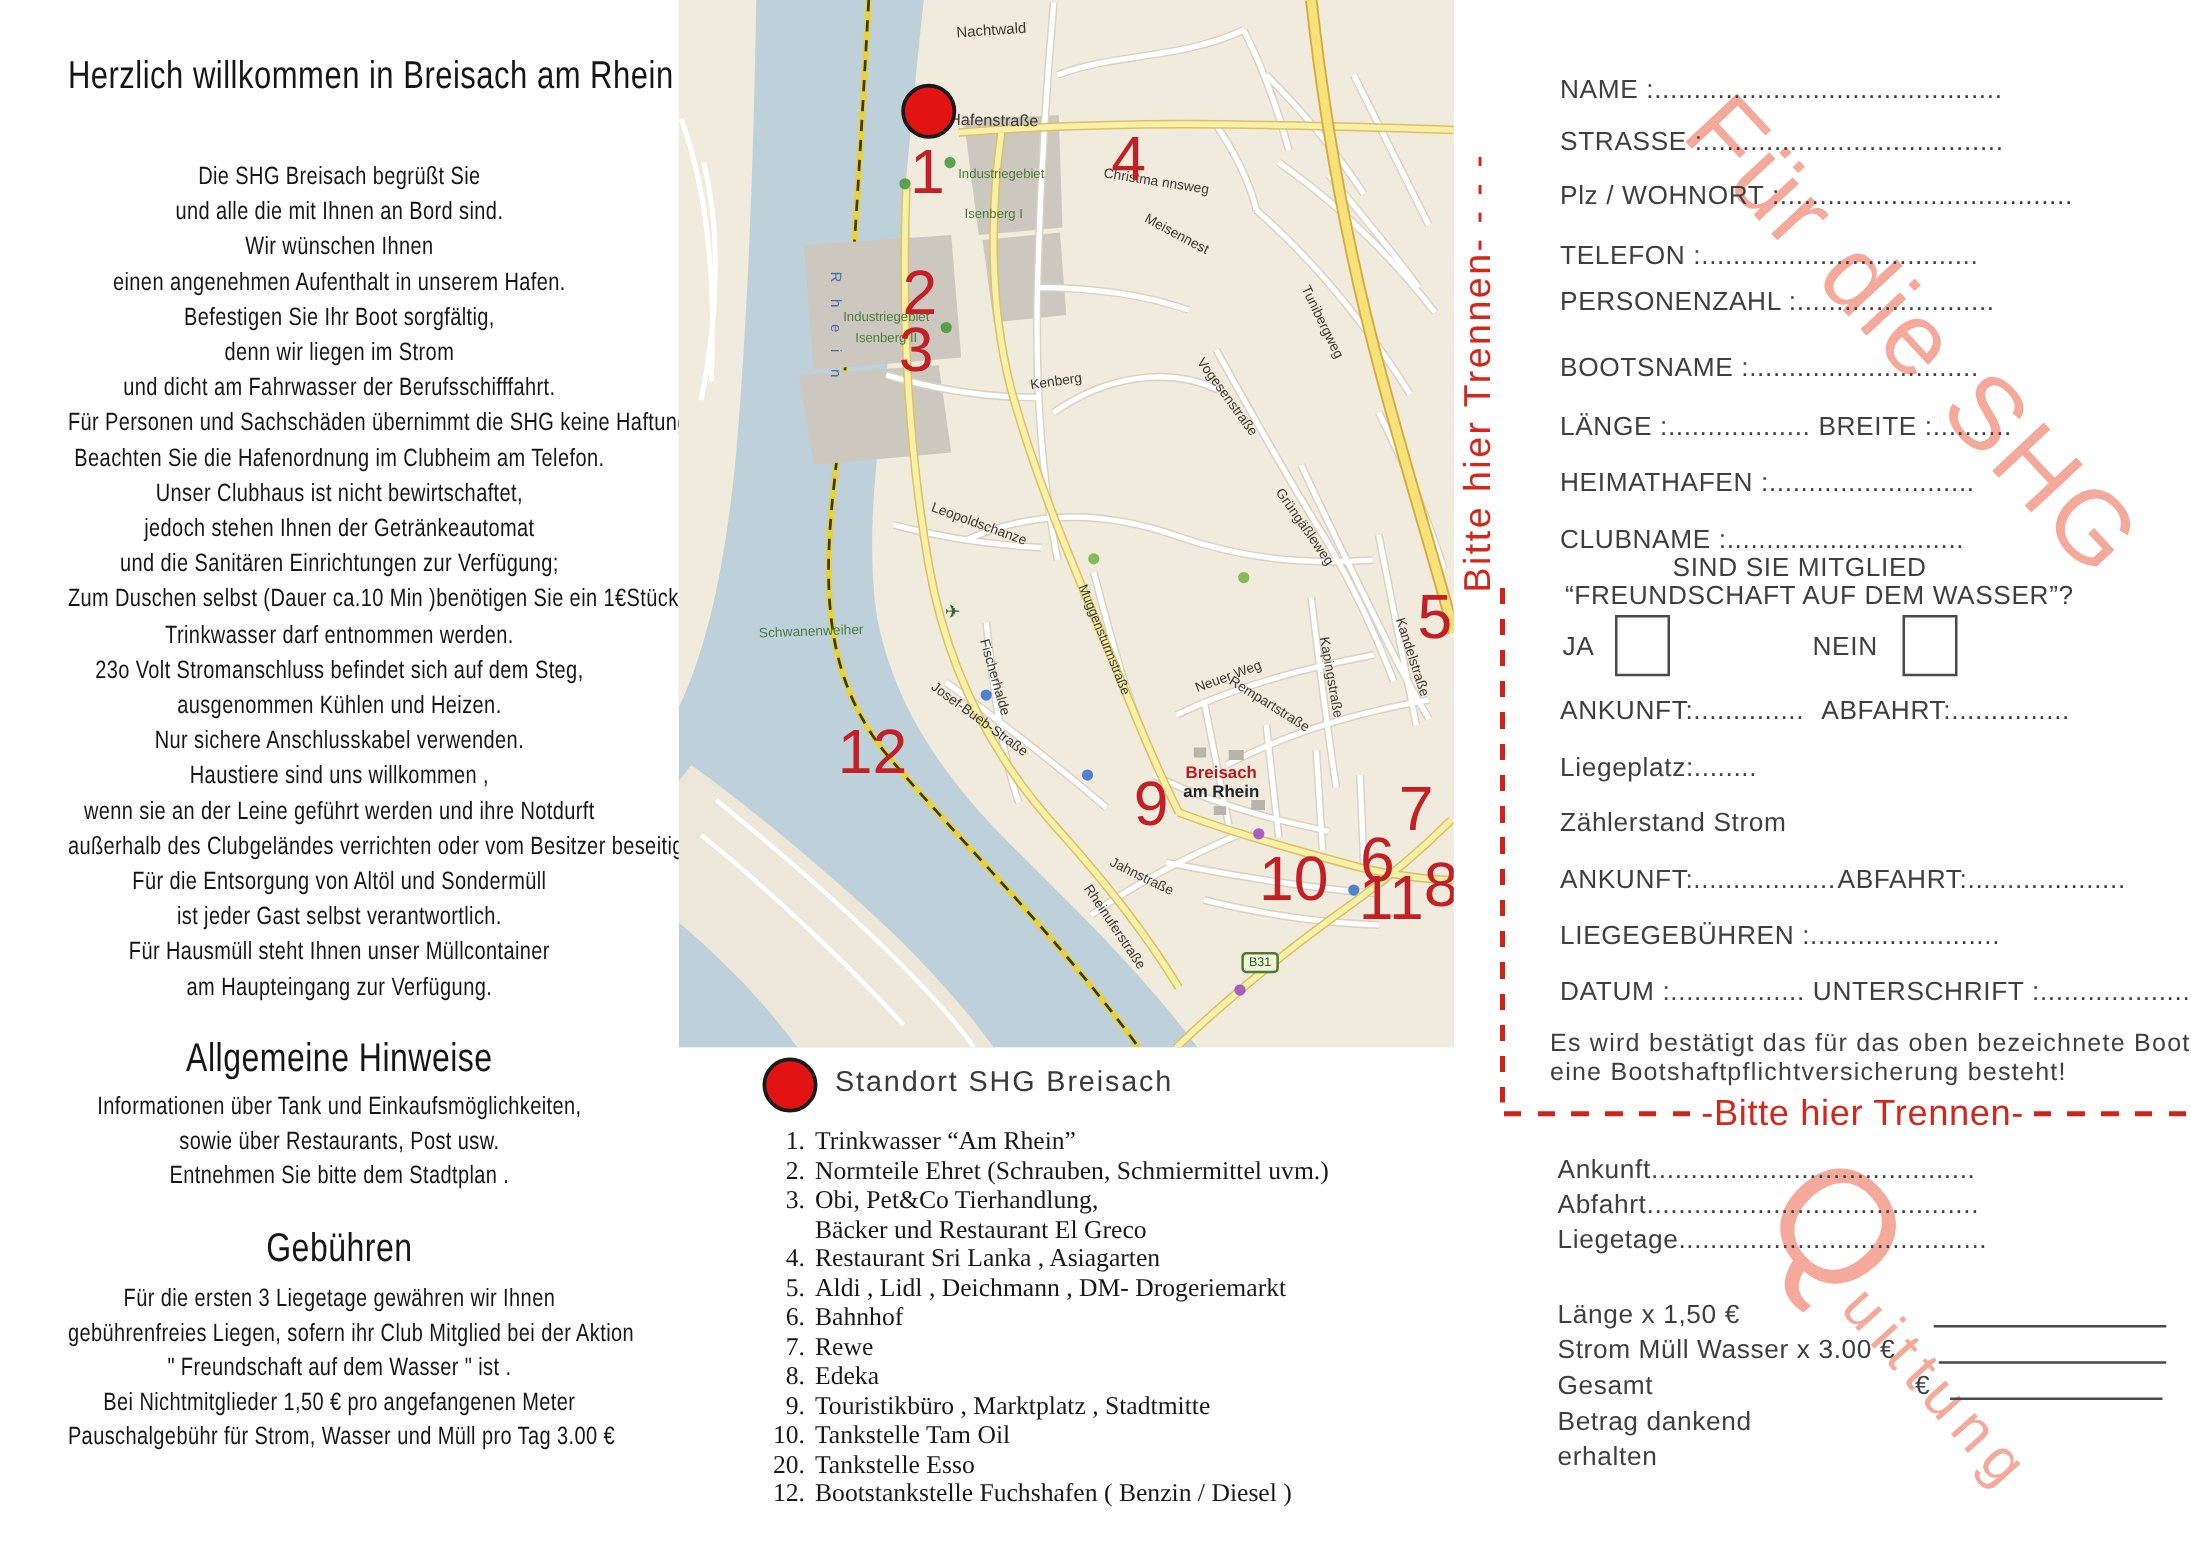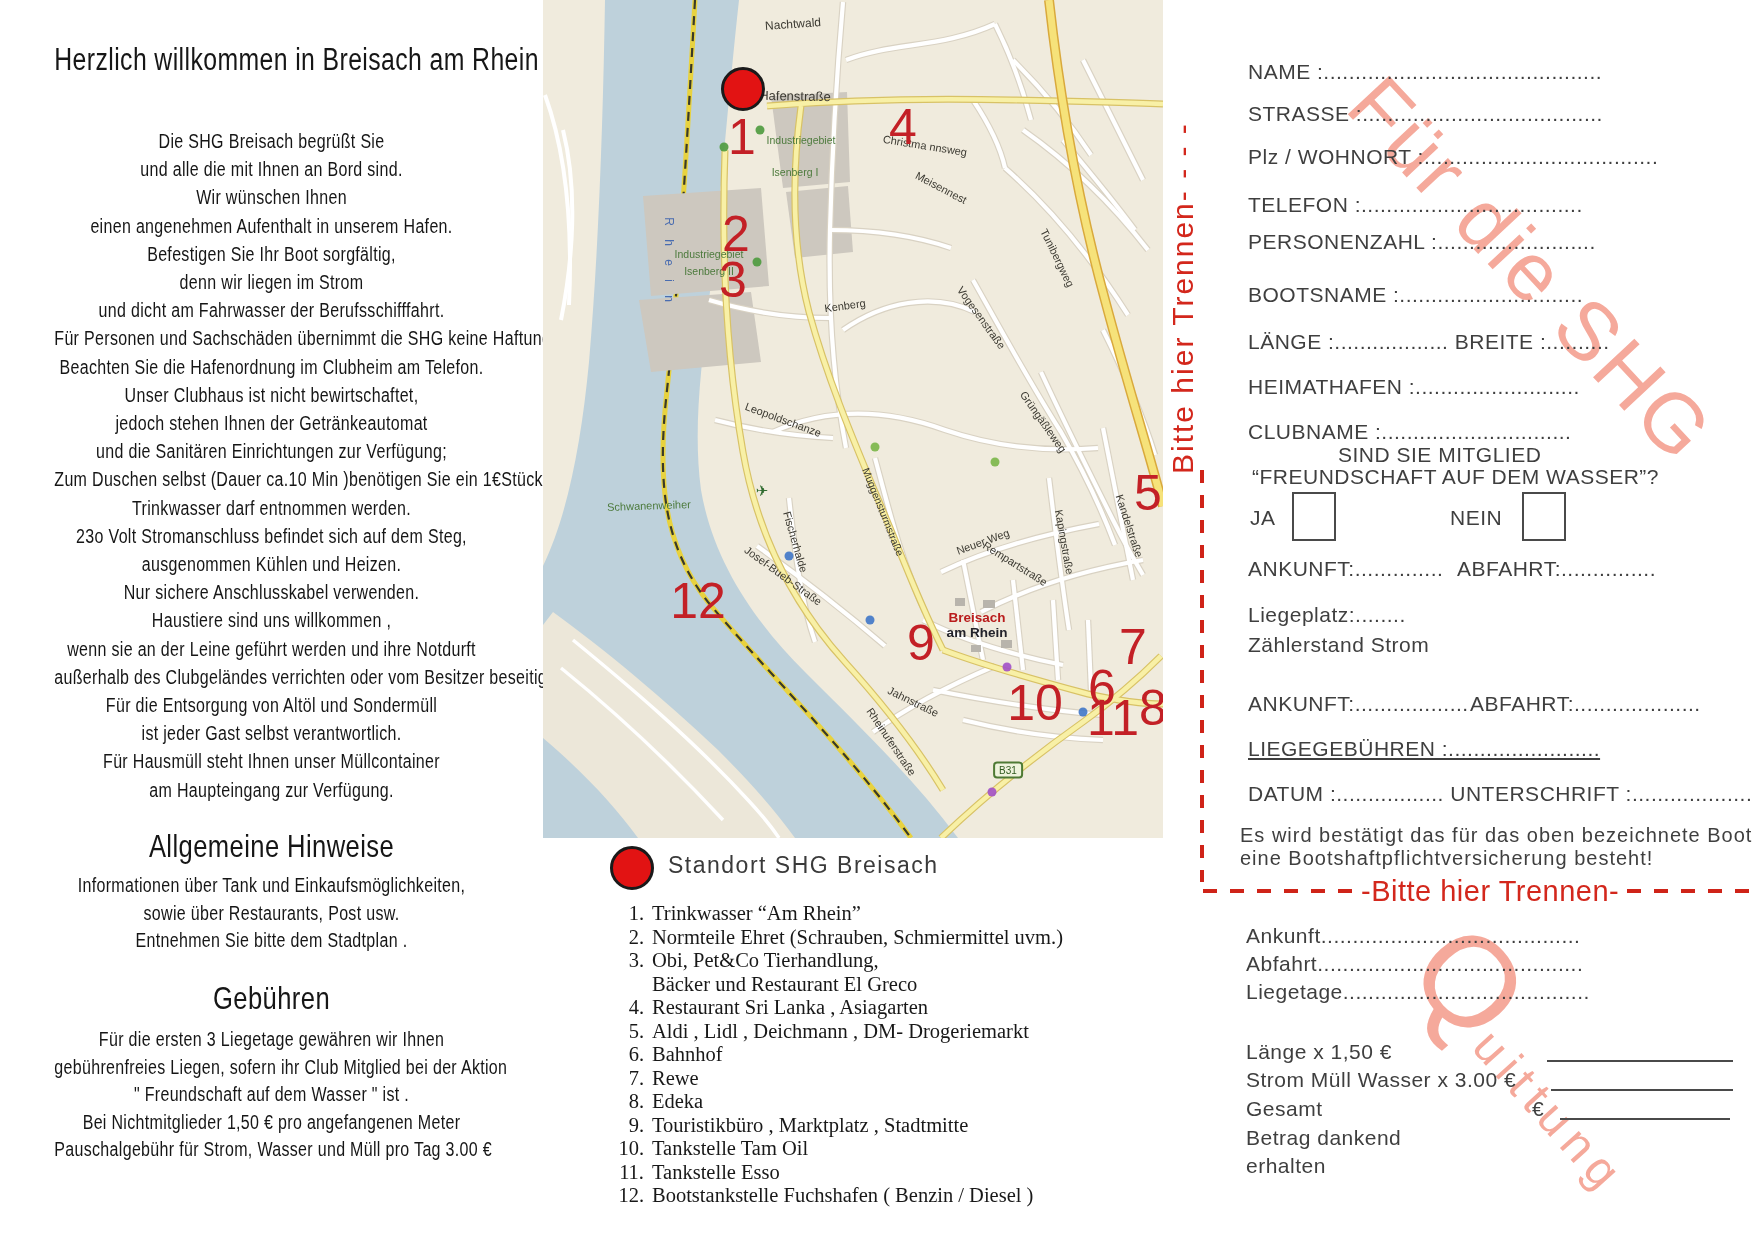--- a/index.html
+++ b/index.html
@@ -317,21 +317,21 @@
       <span class="lnum">9.</span>
       <span class="ltxt">Touristikbüro , Marktplatz , Stadtmitte</span>
     </div>
 
     <div class="lrow">
       <span class="lnum">10.</span>
       <span class="ltxt">Tankstelle Tam Oil</span>
     </div>
 
     <div class="lrow">
-      <span class="lnum">11.</span>
+      <span class="lnum">20.</span>
       <span class="ltxt">Tankstelle Esso</span>
     </div>
 
     <div class="lrow">
       <span class="lnum">12.</span>
       <span class="ltxt">Bootstankstelle Fuchshafen ( Benzin / Diesel )</span>
     </div>
   </div>
 
 <div class="f" style="left:1248px;top:60px;">NAME :............................................</div>
@@ -345,24 +345,24 @@
 <div class="f" style="left:1248px;top:420px;">CLUBNAME :..............................</div>
 <div class="f" style="left:1338px;top:443px;">SIND SIE MITGLIED</div>
 <div class="f" style="left:1252px;top:465px;">“FREUNDSCHAFT AUF DEM WASSER”?</div>
 <div class="f" style="left:1250px;top:506px;">JA</div>
 <div class="box" style="left:1292px;top:492px;"></div>
 <div class="f" style="left:1450px;top:506px;">NEIN</div>
 <div class="box" style="left:1522px;top:492px;"></div>
 <div class="f" style="left:1248px;top:557px;">ANKUNFT:..............</div>
 <div class="f" style="left:1457px;top:557px;">ABFAHRT:...............</div>
 <div class="f" style="left:1248px;top:603px;">Liegeplatz:........</div>
-<div class="f" style="left:1248px;top:633px;">Zählerstand Strom</div>
+<div class="f" style="left:1248px;top:647px;">Zählerstand Strom</div>
 <div class="f" style="left:1248px;top:692px;">ANKUNFT:..................</div>
 <div class="f" style="left:1470px;top:692px;">ABFAHRT:....................</div>
-<div class="f" style="left:1248px;top:737px;text-decoration:underline;">LIEGEGEBÜHREN :........................</div>
+<div class="f" style="left:1248px;top:737px;">LIEGEGEBÜHREN :........................</div>
 <div class="f" style="left:1248px;top:782px;">DATUM :................. UNTERSCHRIFT :....................</div>
 <div class="f fs" style="left:1240px;top:824px;letter-spacing:1px;">Es wird bestätigt das für das oben bezeichnete Boot</div>
 <div class="f fs" style="left:1240px;top:847px;letter-spacing:1px;">eine Bootshaftpflichtversicherung besteht!</div>
 
 <div id="cut-vertical-text">Bitte hier Trennen- - - - </div>
 <div class="vdash" style="left:1200px;top:470px;height:412px;"></div>
 <div id="cut-horizontal">
   <div class="hdashseg" style="flex:0 0 150px;"></div>
   <div class="txt">-Bitte hier Trennen-</div>
   <div class="hdashseg" style="flex:1;"></div>

